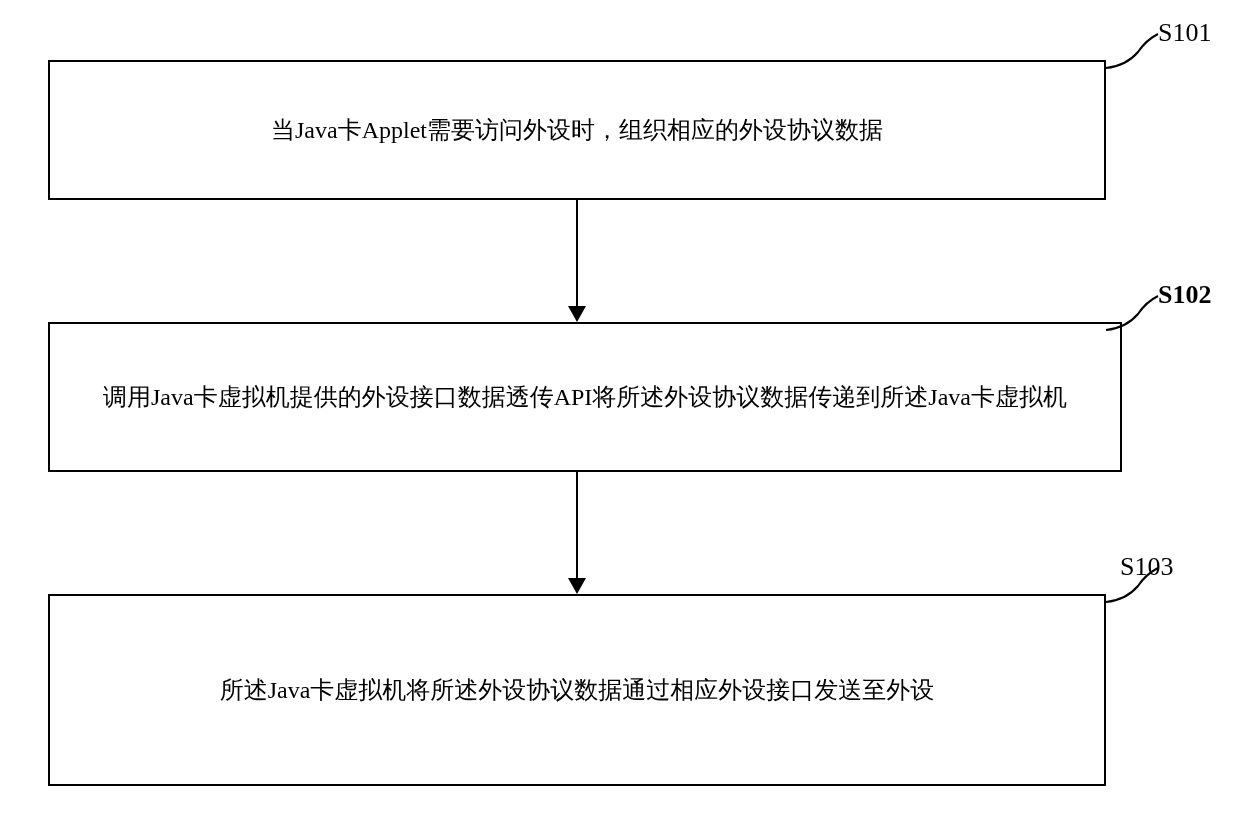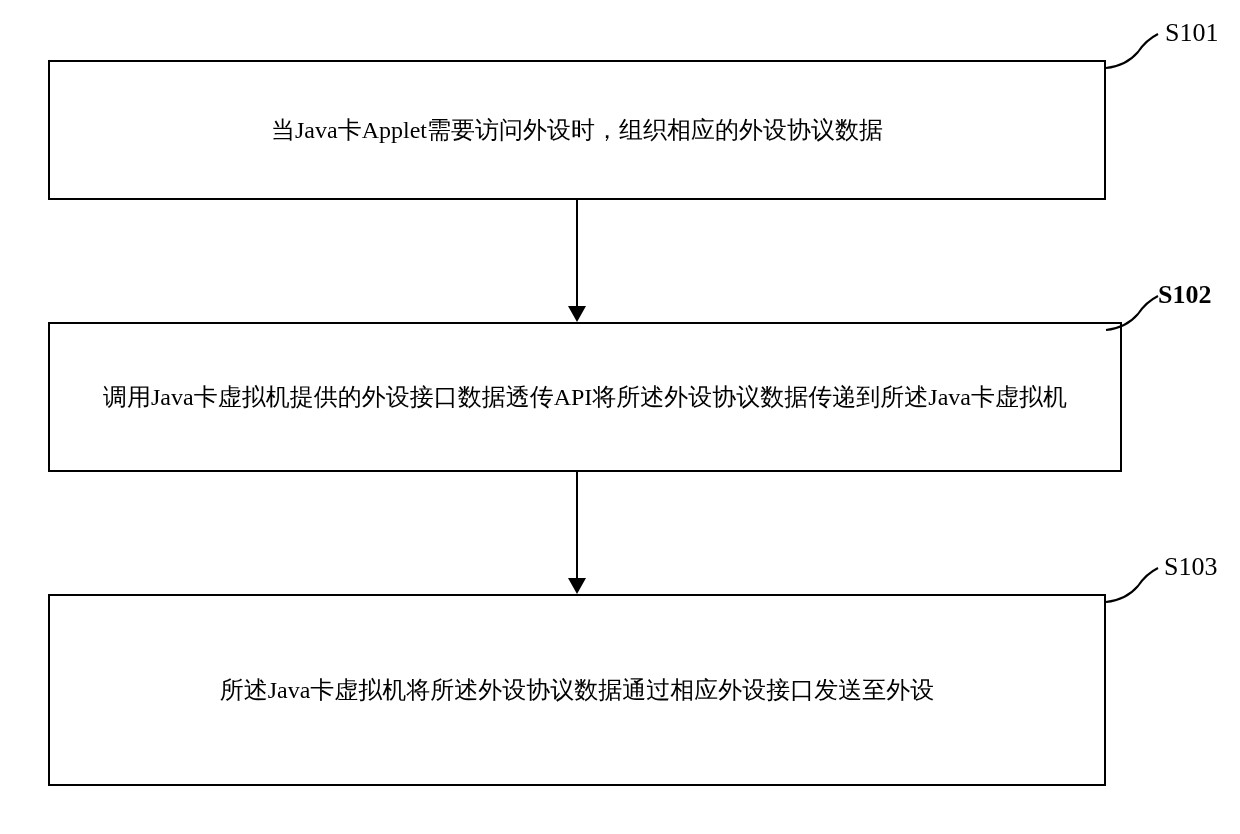--- a/index.html
+++ b/index.html
@@ -55,21 +55,21 @@
 <body>
 
 <div class="canvas">
 
   <div class="step-box" style="left:48px; top:60px; width:1058px; height:140px;">
     <span>当Java卡Applet需要访问外设时，组织相应的外设协议数据</span>
   </div>
   <svg class="curve-svg" style="left:1096px; top:30px; width:70px; height:42px;">
     <path d="M10,38 Q30,36 42,22 Q50,10 62,4" fill="none" stroke="#000" stroke-width="2"></path>
   </svg>
-  <div class="step-label" style="left:1158px; top:18px;margin-left:7px;">S101</div>
+  <div class="step-label" style="left:1158px; top:18px;">S101</div>
 
   <div class="arrow-vert" style="left:576px; top:200px; height:108px;"></div>
   <div class="arrow-head" style="left:568px; top:306px;"></div>
 
   <div class="step-box" style="left:48px; top:322px; width:1074px; height:150px;">
     <span>调用Java卡虚拟机提供的外设接口数据透传API将所述外设协议数据传递到所述Java卡虚拟机</span>
   </div>
   <svg class="curve-svg" style="left:1096px; top:292px; width:70px; height:42px;">
     <path d="M10,38 Q30,36 42,22 Q50,10 62,4" fill="none" stroke="#000" stroke-width="2"></path>
   </svg>
@@ -77,15 +77,15 @@
 
   <div class="arrow-vert" style="left:576px; top:472px; height:108px;"></div>
   <div class="arrow-head" style="left:568px; top:578px;"></div>
 
   <div class="step-box" style="left:48px; top:594px; width:1058px; height:192px;">
     <span>所述Java卡虚拟机将所述外设协议数据通过相应外设接口发送至外设</span>
   </div>
   <svg class="curve-svg" style="left:1096px; top:564px; width:70px; height:42px;">
     <path d="M10,38 Q30,36 42,22 Q50,10 62,4" fill="none" stroke="#000" stroke-width="2"></path>
   </svg>
-  <div class="step-label" style="left:1164px; top:552px;">S103</div>
+  <div class="step-label" style="left:1120px; top:552px;">S103</div>
 
 </div>
 
 </body></html>

